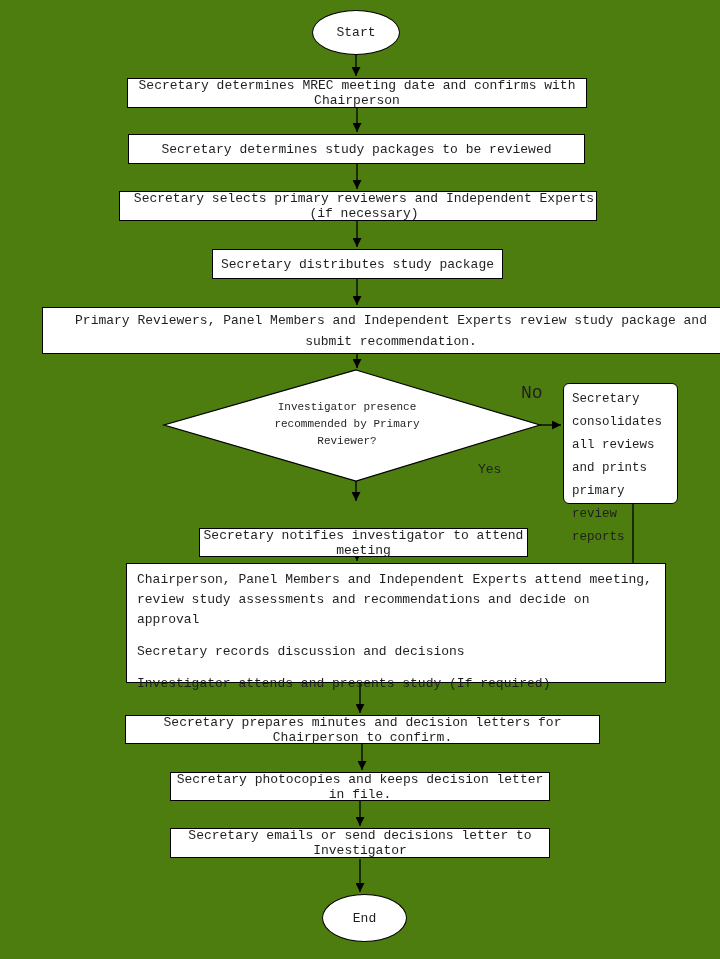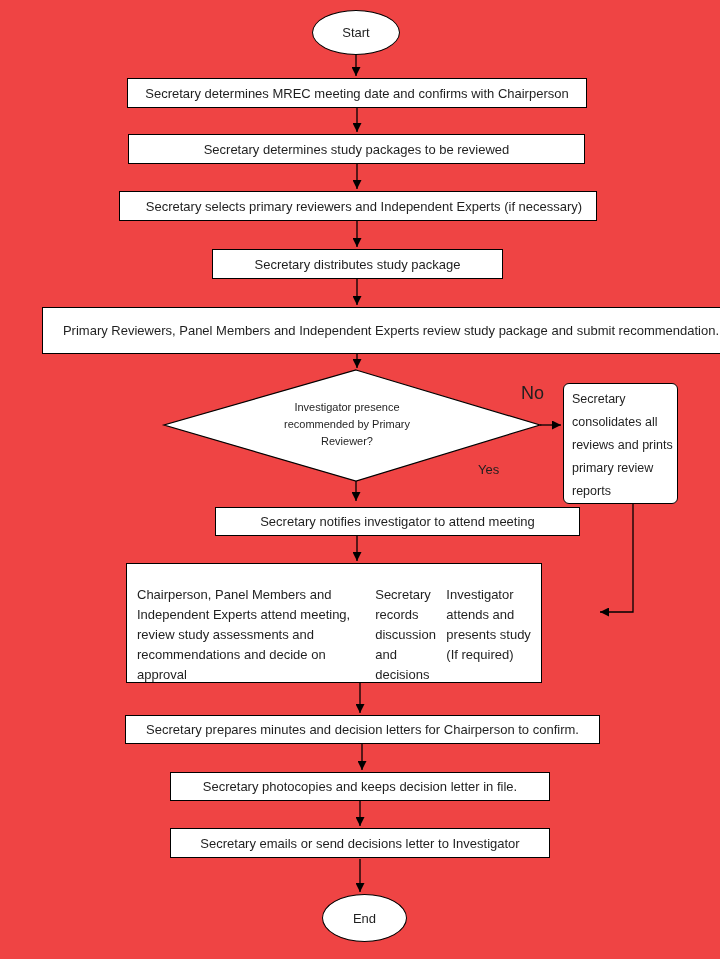--- a/index.html
+++ b/index.html
@@ -1,18 +1,18 @@
 <!DOCTYPE html>
 <html><head>
 <meta charset="utf-8">
 <style>
   html,body{margin:0;padding:0;background:#fff;}
   .canvas{
-    position:relative;width:720px;height:959px;background:#ef4444;
-    font-family:Liberation Sans, sans-serif;color:#1f1f1f;overflow:hidden;
+    position:relative;width:720px;height:959px;background:#4d7c0f;
+    font-family:Liberation Mono, monospace;color:#1f1f1f;overflow:hidden;
   }
   .connectors{position:absolute;left:0;top:0;width:720px;height:959px;}
   .node{
     position:absolute;box-sizing:border-box;background:#fff;
     border:1px solid #000;display:flex;align-items:center;justify-content:center;
     text-align:center;font-size:13px;line-height:15px;
   }
   .terminator{border-radius:50%;}
   #start{left:312px;top:10px;width:88px;height:45px;}
   #b1{left:127px;top:78px;width:460px;height:30px;}
@@ -24,25 +24,25 @@
     position:absolute;left:272px;top:399px;width:150px;height:56px;
     font-size:11px;line-height:17px;text-align:center;
   }
   #no-label{position:absolute;left:521px;top:383px;font-size:18px;}
   #yes-label{position:absolute;left:478px;top:462px;font-size:13px;}
   #sidebox{
     left:563px;top:383px;width:115px;height:121px;
     align-items:flex-start;justify-content:flex-start;text-align:left;
     padding:4px 1px 4px 8px;font-size:12.5px;line-height:23px;border-radius:6px;
   }
-  #b6{left:199px;top:507px;width:365px;height:29px;margin-left:16px;}
+  #b6{left:199px;top:528px;width:329px;height:29px;}
   #b7{
-    left:126px;top:563px;width:416px;height:120px;
-    flex-direction:row;align-items:flex-start;justify-content:flex-start;
-    text-align:left;padding:21px 10px;line-height:20px;
+    left:126px;top:563px;width:540px;height:120px;
+    flex-direction:column;align-items:flex-start;justify-content:flex-start;
+    text-align:left;padding:6px 10px;line-height:20px;
   }
   #b7 p{margin:0 0 12px 0;}
   #b8{left:125px;top:715px;width:475px;height:29px;}
   #b9{left:170px;top:772px;width:380px;height:29px;}
   #b10{left:170px;top:828px;width:380px;height:30px;}
   #end{left:322px;top:894px;width:85px;height:48px;}
   .cline{stroke:#000;stroke-width:1.3;fill:none;}
   .dshape{fill:#fff;stroke:#000;stroke-width:1.2;}
 </style>
 </head>

